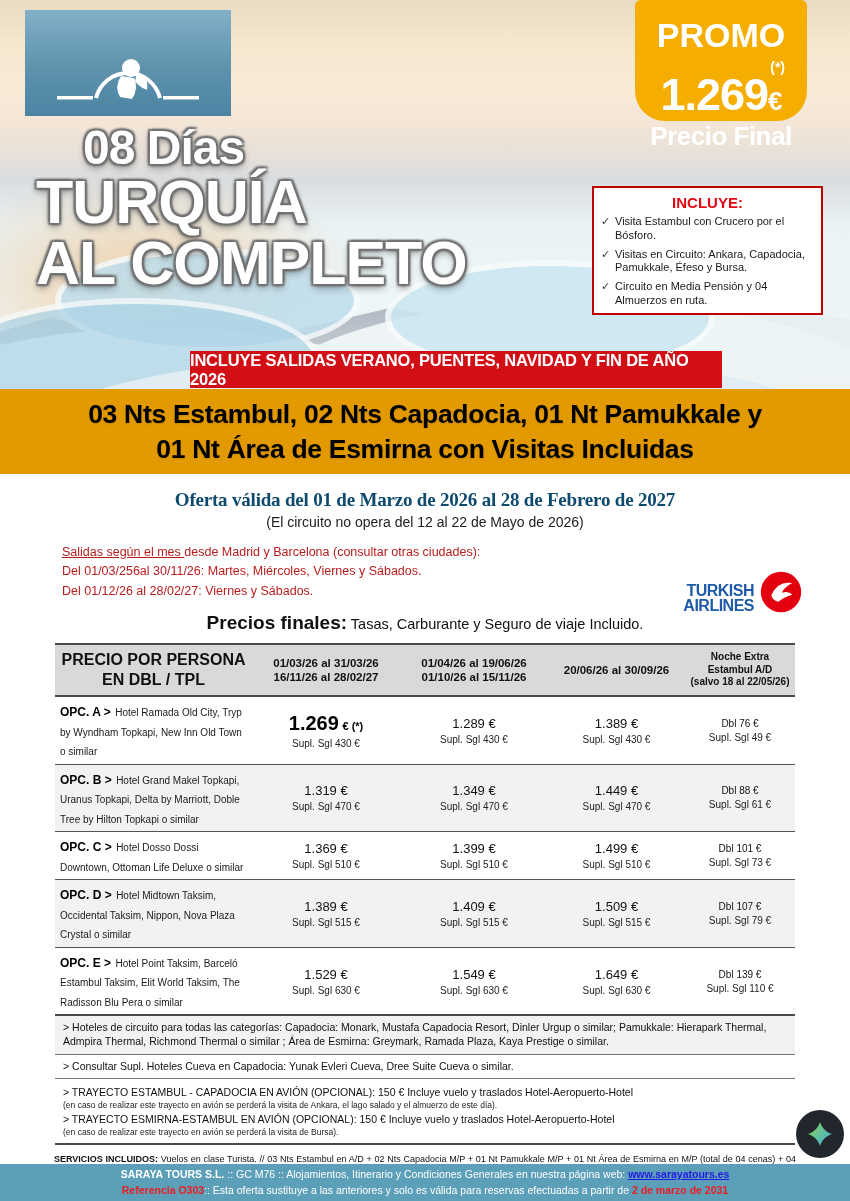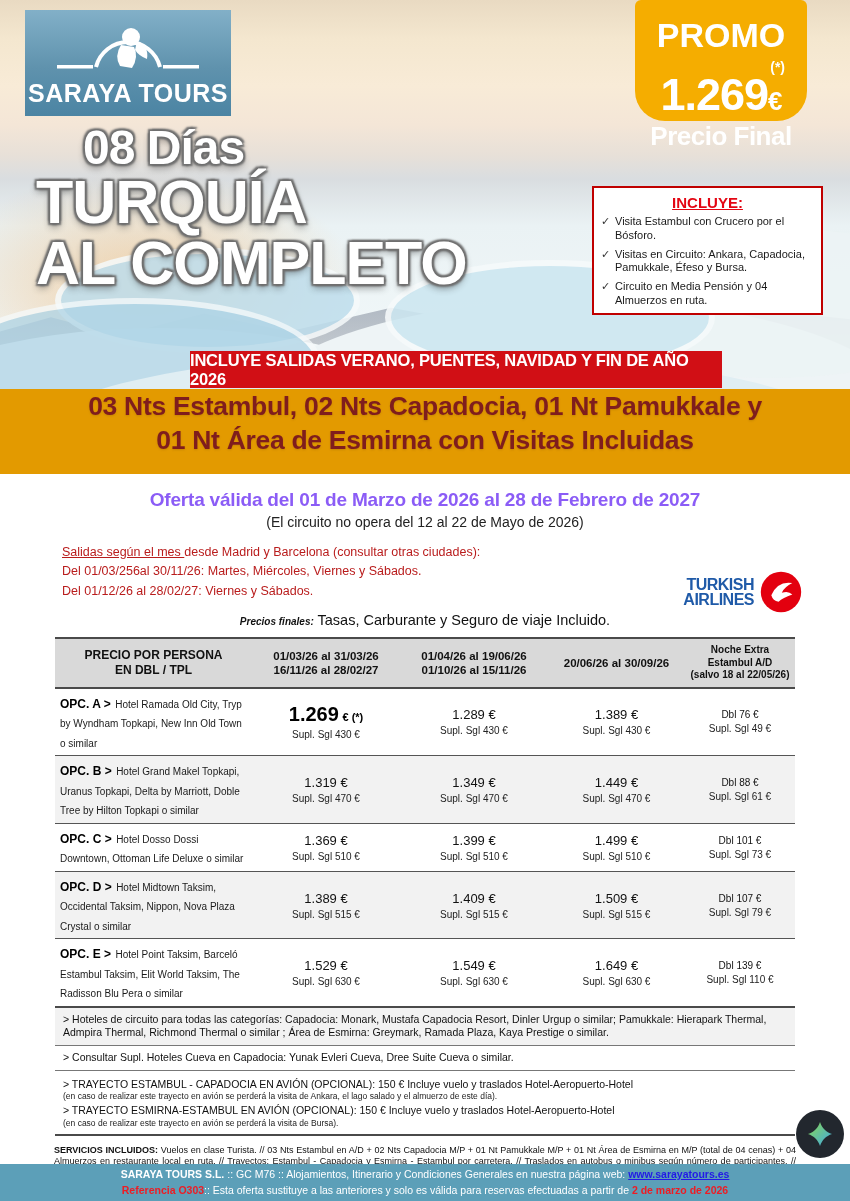--- a/index.html
+++ b/index.html
@@ -41,49 +41,49 @@
     border-radius:6px 6px 30px 30px; color:#fff; text-align:center; padding-top:16px; }
   .promo-label { font-size:34px; font-weight:bold; }
   .promo-star { font-size:14px; font-weight:bold; text-align:right; padding-right:22px; margin-top:4px; }
   .promo-price { font-size:45px; font-weight:bold; line-height:.9; letter-spacing:-1px; }
   .promo-eur { font-size:26px; font-weight:bold; }
   .promo-final { font-size:26px; font-weight:bold; margin-top:5px; letter-spacing:-.5px; }
 
   
   .incluye { position:absolute; left:592px; top:186px; width:231px; height:129px; background:#fff;
     border:2px solid #c00000; padding:6px 7px 4px 7px; }
-  .incluye-title { color:#e30613; font-weight:bold; font-size:15px; text-align:center; margin-bottom:4px;text-decoration:underline; }
+  .incluye-title { color:#e30613; font-weight:bold; font-size:15px; text-align:center; margin-bottom:4px; }
   .inc-item { display:flex; font-size:11px; color:#1a1a1a; line-height:1.25; margin-bottom:5px; }
   .inc-check { width:14px; flex:none; color:#333; }
 
   
   .red-banner { position:absolute; left:190px; top:351px; width:532px; height:37px; background:#d10f15;
     color:#fff; font-weight:bold; font-size:16.5px; display:flex; align-items:center; justify-content:center; letter-spacing:-.2px; }
-  .gold-banner { width:850px; height:85px; background:#e39a00; color:#7f1d1d; font-weight:bold; font-size:26.5px;
-    text-align:center; display:flex; flex-direction:column; line-height:1.3; letter-spacing:-.3px;
+  .gold-banner { width:850px; height:85px; background:#e39a00; color:#000000; font-weight:bold; font-size:26.5px;
+    text-align:center; display:flex; flex-direction:column; justify-content:center; line-height:1.3; letter-spacing:-.3px;
     text-shadow:0 1px 2px rgba(120,80,0,.25); }
 
   
   .content { position:relative; width:850px; }
-  .offer-title { text-align:center; font-weight:bold; font-size:19px; color:#8b5cf6; margin-top:15px; letter-spacing:-.2px; }
+  .offer-title { text-align:center; font-weight:bold; font-size:19px; color:#0c4a6e; margin-top:15px; letter-spacing:-.2px;font-family:Liberation Serif, serif; }
   .offer-sub { text-align:center; font-size:14px; color:#222; margin-top:3px; }
   .salidas { margin:13px 0 0 62px; font-size:12.5px; color:#b91c1c; line-height:1.55; }
   .salidas .u { text-decoration:underline; }
-  .tk-logo { position:absolute; right:48px; top:82px; display:flex; align-items:center; gap:6px; }
+  .tk-logo { position:absolute; right:48px; top:82px; display:flex; align-items:flex-end; gap:6px; }
   .tk-text { text-align:right; color:#1f5aa8; font-weight:bold; font-size:16px; line-height:.95; letter-spacing:-.5px; }
   .precios-line { text-align:center; font-size:14.5px; color:#111; margin-top:11px; }
-  .precios-line b { font-size:10px;font-style:italic; }
+  .precios-line b { font-size:19px; }
 
   
   table.price-table { width:740px; margin:9px auto 0; border-collapse:collapse; table-layout:fixed; }
   .price-table col.c1 { width:197px; } .price-table col.c2 { width:148px; }
   .price-table col.c3 { width:148px; } .price-table col.c4 { width:137px; } .price-table col.c5 { width:110px; }
   .price-table th { background:#d9d9d9; border-top:2px solid #4a4a4a; border-bottom:2px solid #4a4a4a;
     font-size:11.5px; color:#111; padding:5px 2px; text-align:center; line-height:1.25; }
-  .price-table th.hcol1 { font-size:12px;margin-top:13px; }
+  .price-table th.hcol1 { font-size:16px;margin-top:13px; }
   .price-table th.hcol5 { font-size:10px; }
   .price-table td { border-bottom:1.5px solid #555; text-align:center; vertical-align:middle; padding:4px 2px; }
   tr.alt td { background:#f2f2f2; }
   tr.lastrow td { border-bottom:2px solid #4a4a4a; }
   td.hotels { text-align:left; padding:4px 4px 4px 5px; line-height:1.22; }
   .opc { font-weight:bold; font-size:12px; color:#000; }
   .hname { font-size:10px; color:#1a1a1a; }
   .price { font-size:13px; color:#111; display:block; }
   .supl { font-size:10px; color:#222; display:block; margin-top:3px; }
   .price-big { font-size:20px; font-weight:bold; color:#000; }
@@ -132,21 +132,20 @@
 
     <div class="logo-box">
       <svg width="150" height="62" viewBox="0 0 150 62">
         <path d="M43 52 A33 33 0 0 1 107 52" stroke="#fff" stroke-width="4" fill="none"></path>
         <circle cx="78" cy="22" r="9" fill="#fff"></circle>
         <path d="M84 26 q12 4 10 18 q-8 -3 -12 -9 z" fill="#fff"></path>
         <path d="M68 30 q-7 11 -1 21 l12 2 q7 -11 2 -21 z" fill="#fff"></path>
         <rect x="4" y="50" width="36" height="3.5" fill="#fff"></rect>
         <rect x="110" y="50" width="36" height="3.5" fill="#fff"></rect>
       </svg>
-      <div class="logo-name">SARAYA TOURS</div>
     </div>
 
     <div class="hero-title">
       <div class="ht1">08 Días</div>
       <div class="ht2">TURQUÍA</div>
       <div class="ht3">AL COMPLETO</div>
     </div>
 
     <div class="promo">
       <div class="promo-label">PROMO</div>
@@ -347,21 +346,21 @@
     <div class="fine">
       <p><b>SERVICIOS INCLUIDOS:</b><span> Vuelos en clase Turista. // 03 Nts Estambul en A/D + 02 Nts Capadocia M/P + 01 Nt Pamukkale M/P + 01 Nt Área de Esmirna en M/P (total de 04 cenas) + 04 Almuerzos en restaurante local en ruta. // Trayectos: Estambul - Capadocia y Esmirna - Estambul por carretera. // Traslados en autobus o minibus según número de participantes. // Visitas según itinerario. // Guía de habla hispana durante las visitas. // Tasas, Carburante y Seguro de viaje: 250 € (neto).</span></p>
       <p><b>SERVICIOS NO INCLUIDOS:</b><span> Seguro Opcional Multiasistencia con anulación para Españoles y residentes (consultar condiciones en nuestra web): 55 € // Propinas: a pagar en destino.</span></p>
       <p><b>CIERRES Y FESTIVOS:</b><span> El Gran Bazar cierra los domingos. / El museo de Santa Sofía y el Palacio de Beylerbeyi cierran los Lunes. / El palacio de Topkapi cierra los martes. / El Gran bazar, el Bazar egipcio, los museos, palacios y monumentos estarán cerrados durante las fiestas de Ramadán, la Fiesta del cordero, el día de la República y año nuevo, consultar fechas.</span></p>
 
     </div>
   </div>
 
   <div class="footer">
     <div><b>SARAYA TOURS S.L.</b><span> :: GC M76 ::  Alojamientos, Itinerario y Condiciones Generales en nuestra página web:  </span><a class="weblink">www.sarayatours.es</a></div>
-    <div><span class="refred">Referencia O303</span><span>:: Esta oferta sustituye a las anteriores y solo es válida para reservas efectuadas a partir de </span><span class="refred">2 de marzo de 2026</span></div>
+    <div><span class="refred">Referencia O303</span><span>:: Esta oferta sustituye a las anteriores y solo es válida para reservas efectuadas a partir de </span><span class="refred">2 de marzo de 2031</span></div>
   </div>
 
   <div class="badge">
     <svg width="32" height="32" viewBox="0 0 64 64">
       <defs>
         <linearGradient id="starg" x1="0" y1="0" x2="1" y2="1">
           <stop offset="0" stop-color="#8ad84f"></stop>
           <stop offset="1" stop-color="#3fa8e8"></stop>
         </linearGradient>
       </defs>

